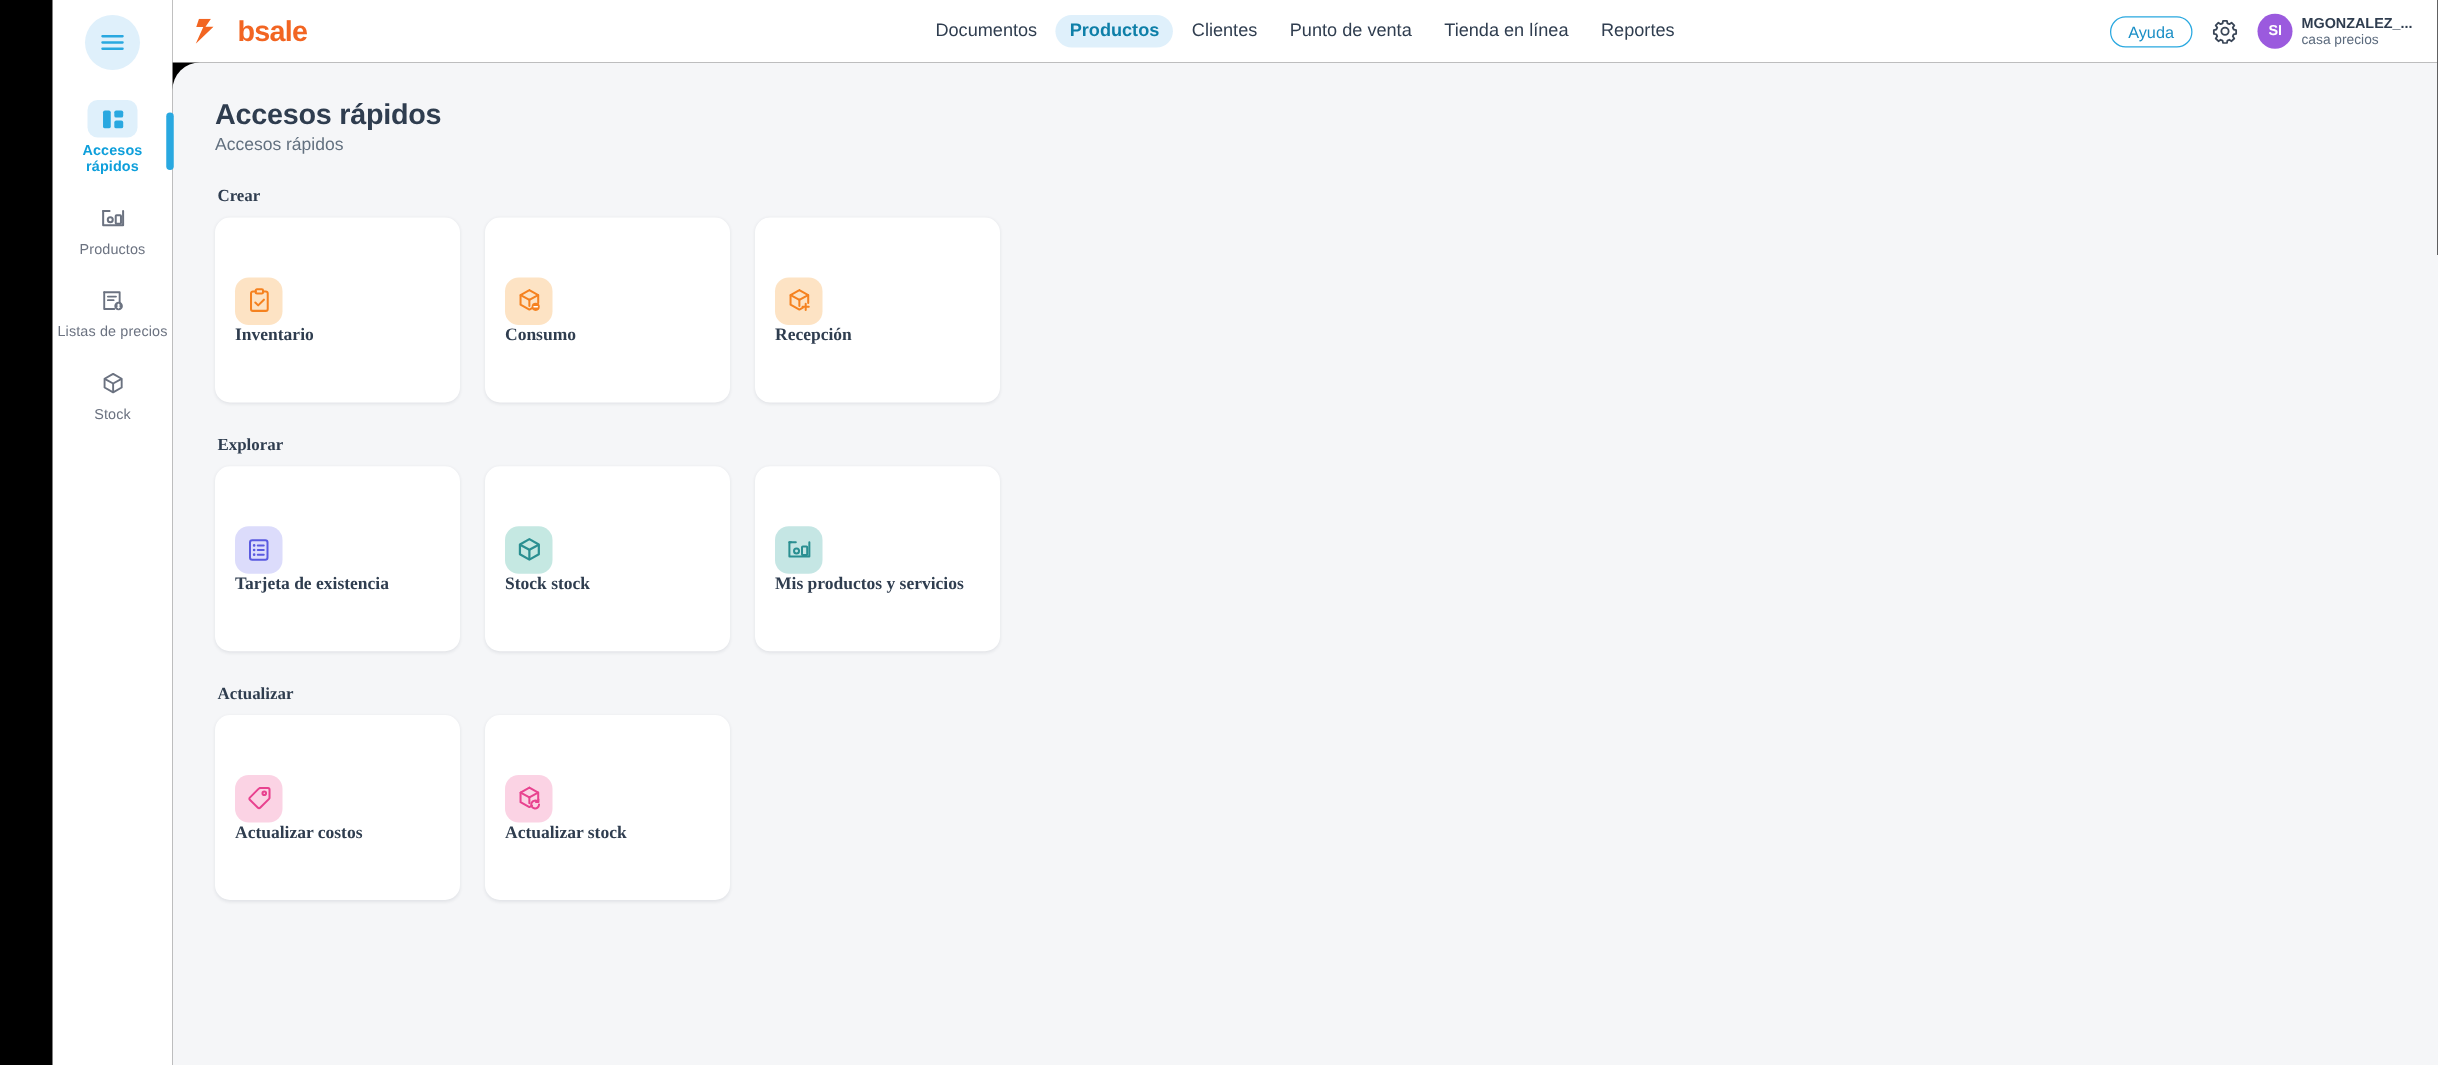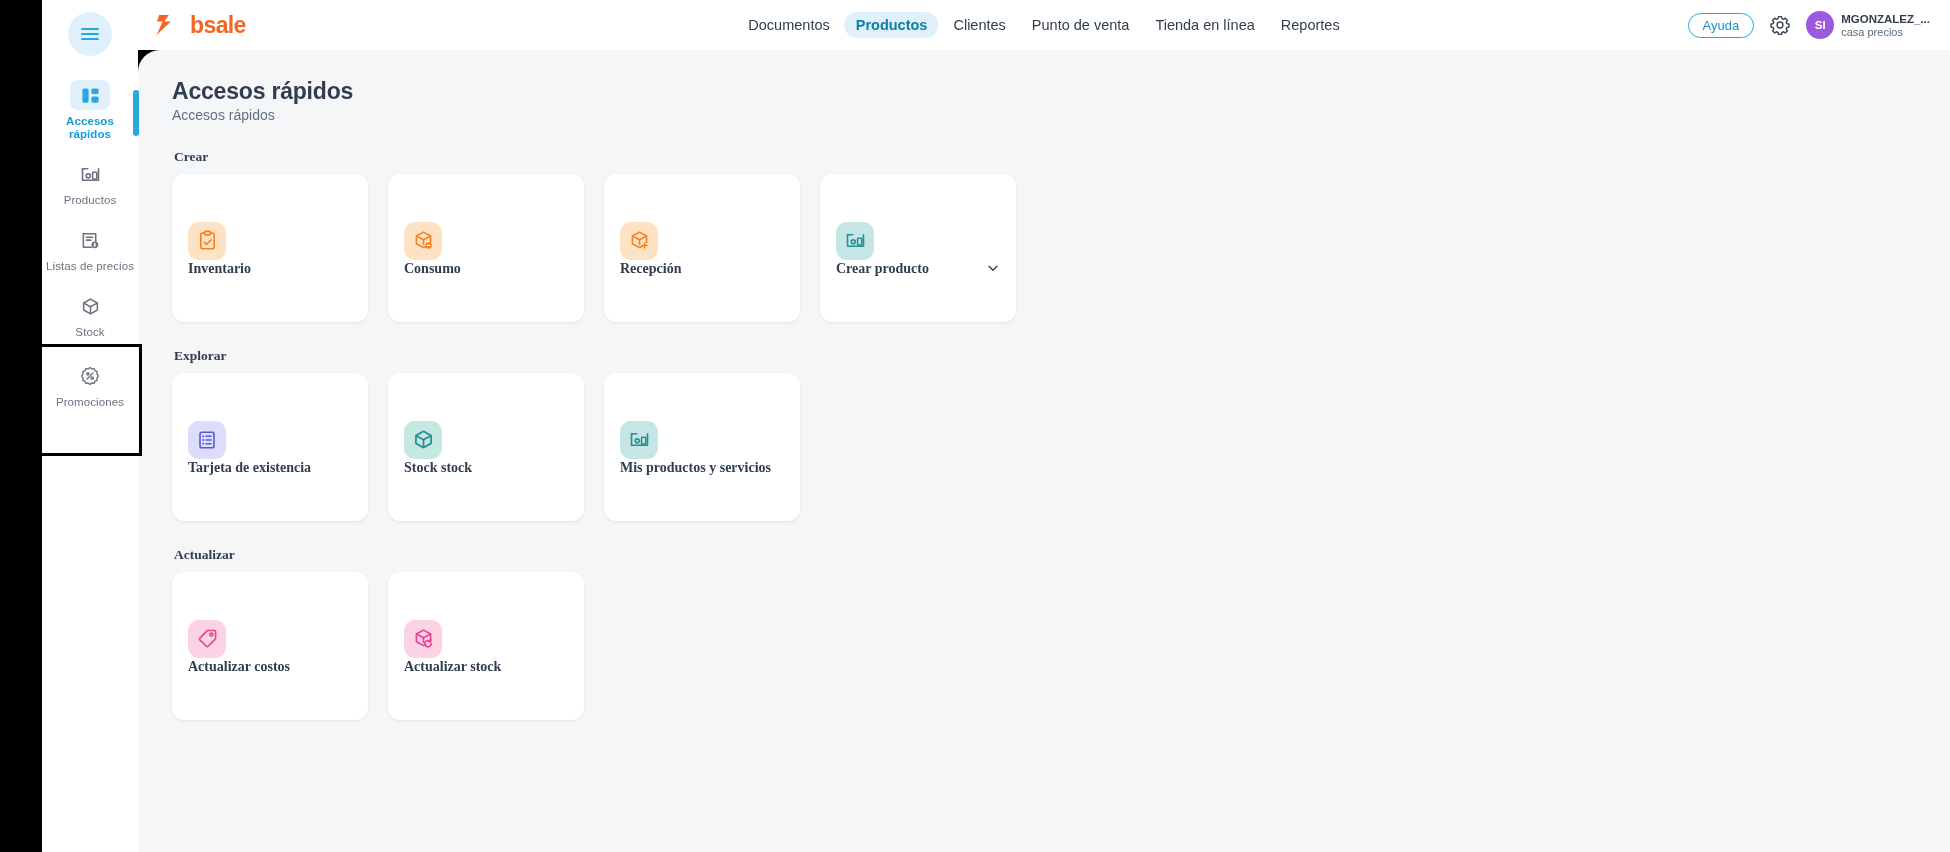--- a/index.html
+++ b/index.html
@@ -221,31 +221,20 @@
       <span class="ic-wrap">
         <svg width="19" height="19" viewBox="0 0 20 20" fill="none" stroke="#6b7280" stroke-width="1.6" stroke-linejoin="round">
           <path d="M10 2.2 17.2 6.3 V13.7 L10 17.8 2.8 13.7 V6.3 Z"></path>
           <path d="M2.9 6.4 10 10.3 17.1 6.4"></path>
           <path d="M10 10.3 V17.6"></path>
         </svg>
       </span>
       <span class="rail-label">Stock</span>
     </div>
 
-    <div class="rail-item focused">
-      <span class="ic-wrap">
-        <svg width="20" height="20" viewBox="0 0 22 22" fill="none" stroke="#6b7280" stroke-width="1.5" stroke-linejoin="round">
-          <path d="M11 1.6 13 3.3 15.6 2.9 16.6 5.3 19 6.3 18.6 8.9 20.3 11 18.6 13.1 19 15.7 16.6 16.7 15.6 19.1 13 18.7 11 20.4 9 18.7 6.4 19.1 5.4 16.7 3 15.7 3.4 13.1 1.7 11 3.4 8.9 3 6.3 5.4 5.3 6.4 2.9 9 3.3 Z"></path>
-          <circle cx="8.6" cy="8.6" r="1.25"></circle>
-          <circle cx="13.4" cy="13.4" r="1.25"></circle>
-          <path d="M14.2 7.8 7.8 14.2" stroke-linecap="round"></path>
-        </svg>
-      </span>
-      <span class="rail-label">Promociones</span>
-    </div>
 
     <div class="rail-gap"></div>
   </div>
 
   <div class="topbar">
     <div class="brand">
       <svg class="brand-mark" width="16" height="20" viewBox="0 0 16 20">
         <path d="M12.8 0 3.2 0 1.0 6.6 6.6 6.6 0.6 20 14.8 6.4 8.4 6.4 Z" fill="#f26522"></path>
       </svg>
       <span class="brand-text">bsale</span>
@@ -321,36 +310,20 @@
               <path d="M3.7 6.4 11 10.3 18.3 6.4"></path>
               <path d="M11 10.3 V15.4"></path>
               <path d="M16.3 13.6 v5.2 M13.7 16.2 h5.2"></path>
             </svg>
           </div>
           <div class="card-foot">
             <span class="card-label">Recepción</span>
           </div>
         </div>
 
-        <div class="card">
-          <div class="card-icon" style="background:#c5e6e4">
-            <svg width="21" height="19" viewBox="0 0 22 20" fill="none" stroke="#2a8f91" stroke-width="1.7" stroke-linecap="round" stroke-linejoin="round">
-              <path d="M4 4 H2.6 V16 H19.4 V4"></path>
-              <path d="M2.6 4 H8"></path>
-              <circle cx="8.6" cy="11.4" r="2.1"></circle>
-              <rect x="13.2" y="7.6" width="4.4" height="7.2" rx="0.7"></rect>
-            </svg>
-          </div>
-          <div class="card-foot">
-            <span class="card-label">Crear producto</span>
-            <svg class="chev" width="14" height="14" viewBox="0 0 16 16" fill="none" stroke="#2f3d4f" stroke-width="1.5" stroke-linecap="round" stroke-linejoin="round">
-              <path d="M3.5 6 8 10.5 12.5 6"></path>
-            </svg>
-          </div>
-        </div>
 
       </div>
     </div>
 
     <div class="section">
       <div class="section-title">Explorar</div>
       <div class="card-row">
 
         <div class="card">
           <div class="card-icon" style="background:#dcdcfb">

